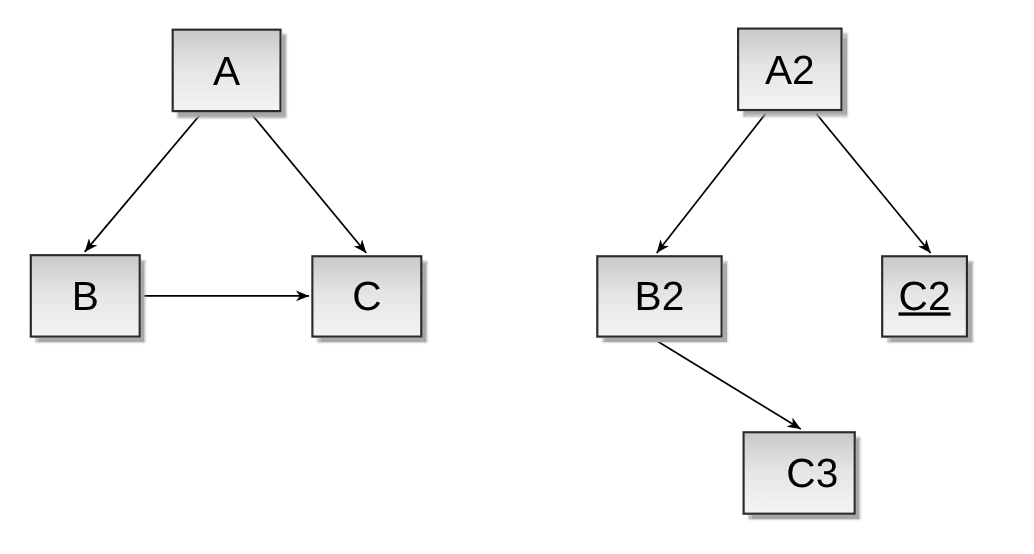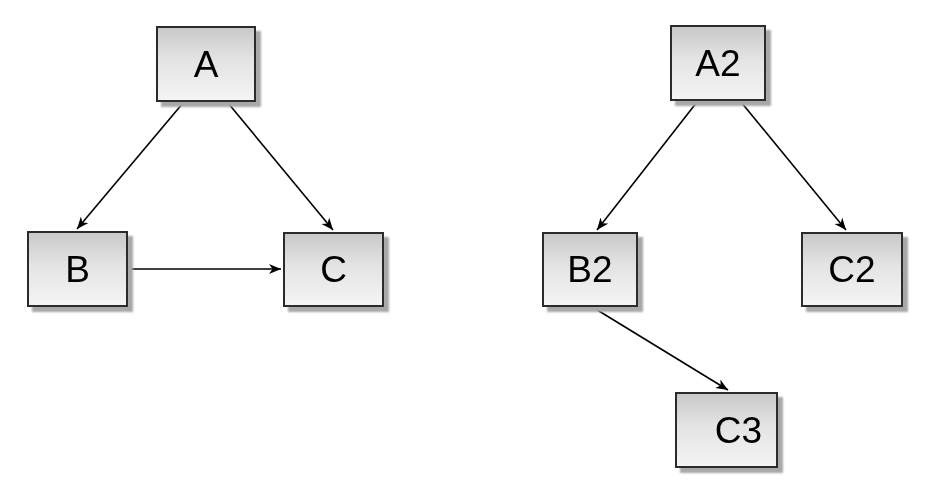--- a/index.html
+++ b/index.html
@@ -66,23 +66,23 @@
   <div class="node" style="left:27px; top:231px; width:101px; height:76px;">
     <span class="node-label">B</span>
   </div>
   <div class="node" style="left:283px; top:232px; width:101px; height:75px;">
     <span class="node-label">C</span>
   </div>
 
   <div class="node" style="left:670px; top:25px; width:96px; height:76px;">
     <span class="node-label">A2</span>
   </div>
-  <div class="node" style="left:542px; top:232px; width:96px; height:75px;">
+  <div class="node" style="left:542px; top:232px; width:115px; height:75px;">
     <span class="node-label">B2</span>
   </div>
-  <div class="node" style="left:801px; top:232px; width:102px; height:75px;">
+  <div class="node" style="left:801px; top:232px; width:79px; height:75px;text-decoration:underline;">
     <span class="node-label">C2</span>
   </div>
   <div class="node" style="left:675px; top:392px; width:103px; height:76px;padding-left:24px;">
     <span class="node-label">C3</span>
   </div>
 
 </div>
 
 </body></html>

